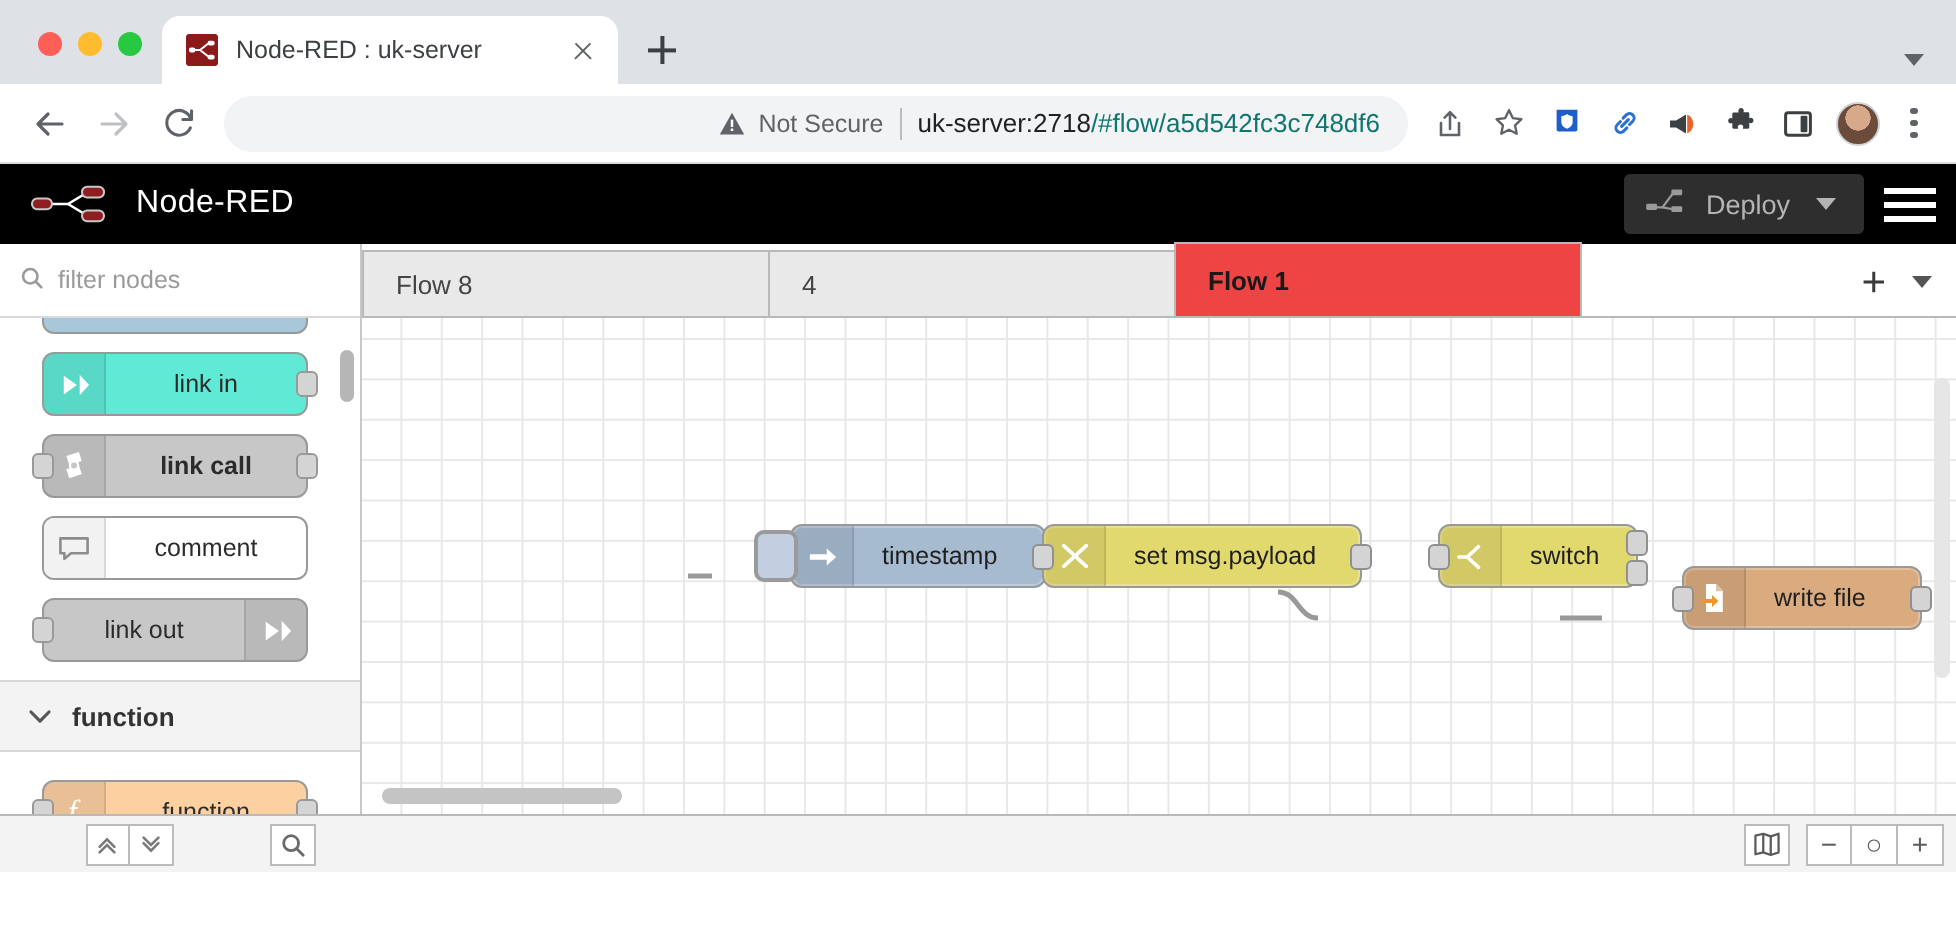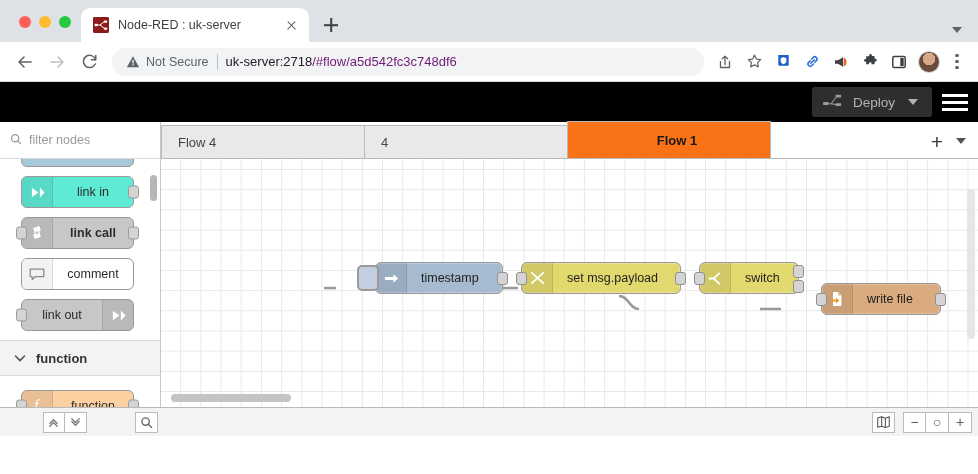--- a/index.html
+++ b/index.html
@@ -52,26 +52,27 @@
   .browser-toolbar {
     height: 40px; background: #fff; display: flex; align-items: center;
     padding: 0 10px 0 10px; gap: 2px; border-bottom: 1px solid #dadce0;
   }
   .nav-btn { width: 30px; height: 30px; display:flex; align-items:center; justify-content:center; color:#5f6368; }
   .nav-btn.disabled { color: #bdc1c6; }
   .omnibox {
     flex: 1; height: 28px; background: #f1f3f4; border-radius: 14px;
     display: flex; align-items: center; padding: 0 14px; gap: 8px; margin: 0 6px;
     min-width: 0;
+    justify-content: flex-end;
   }
   .notsecure { display:flex; align-items:center; gap:6px; color:#5f6368; font-size:12.5px; white-space:nowrap;}
   .omni-sep { width:1px; height:16px; background:#b9bdc1; }
   .omni-url { font-size: 13px; color: #202124; white-space: nowrap; overflow:hidden; }
   .omni-url .host { color:#202124; }
-  .omni-url .path { color:#701a75; }
+  .omni-url .path { color:#0f766e; }
   .tb-icons { display:flex; align-items:center; gap: 3px; }
   .tb-ico { width: 26px; height: 26px; display:flex; align-items:center; justify-content:center; }
   .avatar {
     width: 22px; height: 22px; border-radius: 50%;
     background: radial-gradient(circle at 50% 35%, #d7a98b 0 38%, #6b4b3a 39% 100%);
     border: 1px solid #cfd3d7; margin: 0 3px;
   }
   .kebab { width: 22px; display:flex; flex-direction:column; align-items:center; gap:3px; }
   .kebab i { width:3.2px; height:3.2px; border-radius:50%; background:#5f6368; display:block;}
 
@@ -90,21 +91,21 @@
   .deploy-label { padding-right:4px;text-align:center; }
   .deploy-caret {
     width:0;height:0;border-left:5px solid transparent;border-right:5px solid transparent;
     border-top:6px solid #b4b4b4; margin-right:14px;
   }
   .hamburger { width:46px; display:flex; flex-direction:column; gap:4px; align-items:center; justify-content:center; height:100%; }
   .hamburger i { width:26px; height:3px; background:#fff; display:block; }
 
   .nr-body { display:flex; height: 285px; }
   .palette {
-    width: 161px; background:#fff; border-right:1px solid #c8c8c8;
+    width: 181px; background:#fff; border-right:1px solid #c8c8c8;
     display:flex; flex-direction:column; position:relative;
   }
   .filter-row {
     height: 37px; display:flex; align-items:center; gap:7px; padding: 0 10px;
     border-bottom: 1px solid #d9d9d9; color:#9a9a9a; font-size: 12.5px;
   }
   .palette-scroll { flex:1; position:relative; overflow:hidden; }
   .pal-node {
     height: 32px; margin: 9px 26px 9px 21px; border-radius: 6px;
     display:flex; align-items:center; position:relative;
@@ -136,21 +137,21 @@
   .workspace { flex:1; display:flex; flex-direction:column; min-width:0; background:#fff;}
   .tab-row {
     height: 37px; background:#fff; display:flex; align-items:flex-end;
     border-bottom: 1px solid #b9b9b9; position:relative;
   }
   .nr-tab {
     height: 33px; min-width: 204px; background:#e9e9e9; border:1px solid #b9b9b9;
     border-bottom:none; display:flex; align-items:center; padding-left: 16px;
     font-size: 13px; color:#444; margin-right:-1px; position:relative;
   }
-  .nr-tab.active { background:#f97316; color:#191919; font-weight:bold; border-color:#b9b9b9; z-index:2; height:37px;justify-content:center; }
+  .nr-tab.active { background:#ef4444; color:#191919; font-weight:bold; border-color:#b9b9b9; z-index:2; height:37px; }
   .tab-add {
     margin-left:auto; display:flex; align-items:center; gap:4px; padding: 0 12px 6px 0; color:#555;
   }
   .tab-plus { font-size: 21px; line-height: 1; color:#3b3b3b; padding: 0 9px; }
   .tab-caret { width:0;height:0;border-left:5px solid transparent;border-right:5px solid transparent;border-top:6px solid #555; margin-bottom:2px;}
 
   .canvas {
     flex:1; position:relative; overflow:hidden;
     background-color:#fff;
     background-image: linear-gradient(to right, #e8e8e8 1px, transparent 1px),
@@ -321,20 +322,32 @@
     <div class="avatar"></div>
     <div class="kebab">
         <i></i>
         <i></i>
         <i></i>
       </div>
   </div>
 </div>
 
 <div class="nr-header">
+  <div class="nr-logo">
+    <svg width="44" height="22" viewBox="0 0 44 22">
+      <g stroke="#fff" stroke-width="1.3" fill="none">
+        <path d="M10 11 L20 11 L30 5"></path>
+        <path d="M20 11 L30 17"></path>
+      </g>
+      <rect x="2" y="8.2" width="10" height="5.4" rx="2.6" fill="#8f1d21" stroke="#c9c9c9" stroke-width="1"></rect>
+      <rect x="27" y="2.4" width="11" height="5.4" rx="2.6" fill="#8f1d21" stroke="#c9c9c9" stroke-width="1"></rect>
+      <rect x="27" y="14.2" width="11" height="5.4" rx="2.6" fill="#8f1d21" stroke="#c9c9c9" stroke-width="1"></rect>
+    </svg>
+    <span class="nr-logo-title">Node-RED</span>
+  </div>
   <div class="nr-header-right">
     <div class="deploy-btn">
       <span>
         <svg width="22" height="18" viewBox="0 0 24 20">
           <g stroke="#9a9a9a" stroke-width="1.2" fill="none">
               <path d="M5 13 L10 13 L16 5"></path>
               <path d="M10 13 L16 14"></path>
             </g>
           <rect x="1" y="11" width="6" height="3.4" rx=".6" fill="#9a9a9a"></rect>
           <rect x="15" y="3" width="6" height="3.2" rx=".6" fill="#9a9a9a"></rect>
@@ -435,21 +448,21 @@
         <span class="port right"></span>
       </div>
 
       <div class="pal-scrollbar"></div>
     </div>
   </div>
 
   <div class="workspace">
     <div class="tab-row">
       <div class="nr-tab">
-        <span>Flow 4</span>
+        <span>Flow 8</span>
       </div>
       <div class="nr-tab">
         <span>4</span>
       </div>
       <div class="nr-tab active">
         <span>Flow 1</span>
       </div>
       <div class="tab-add">
         <span class="tab-plus">+</span>
         <span class="tab-caret"></span>
@@ -477,21 +490,21 @@
         <span class="btn-tab left"></span>
         <span class="ibox">
           <svg width="17" height="15" viewBox="0 0 18 16">
             <path d="M2 6.5h9V3.5l5 4.5-5 4.5V9.5H2z" fill="#fff"></path>
           </svg>
         </span>
         <span class="name">timestamp</span>
         <span class="fport" style="right:-6px;top:9px;"></span>
       </div>
 
-      <div class="flow-node" style="left:360px; top:103px; width:160px; background:#e2d96e;">
+      <div class="flow-node" style="left:340px; top:103px; width:160px; background:#e2d96e;">
         <span class="ibox">
           <svg width="17" height="16" viewBox="0 0 18 17" fill="none" stroke="#fff" stroke-width="1.9" stroke-linecap="round">
             <path d="M3 3 L15 14"></path>
               <path d="M15 3 L3 14"></path>
           </svg>
         </span>
         <span class="name">set msg.payload</span>
         <span class="fport" style="left:-6px;top:9px;"></span>
         <span class="fport" style="right:-6px;top:9px;"></span>
       </div>

